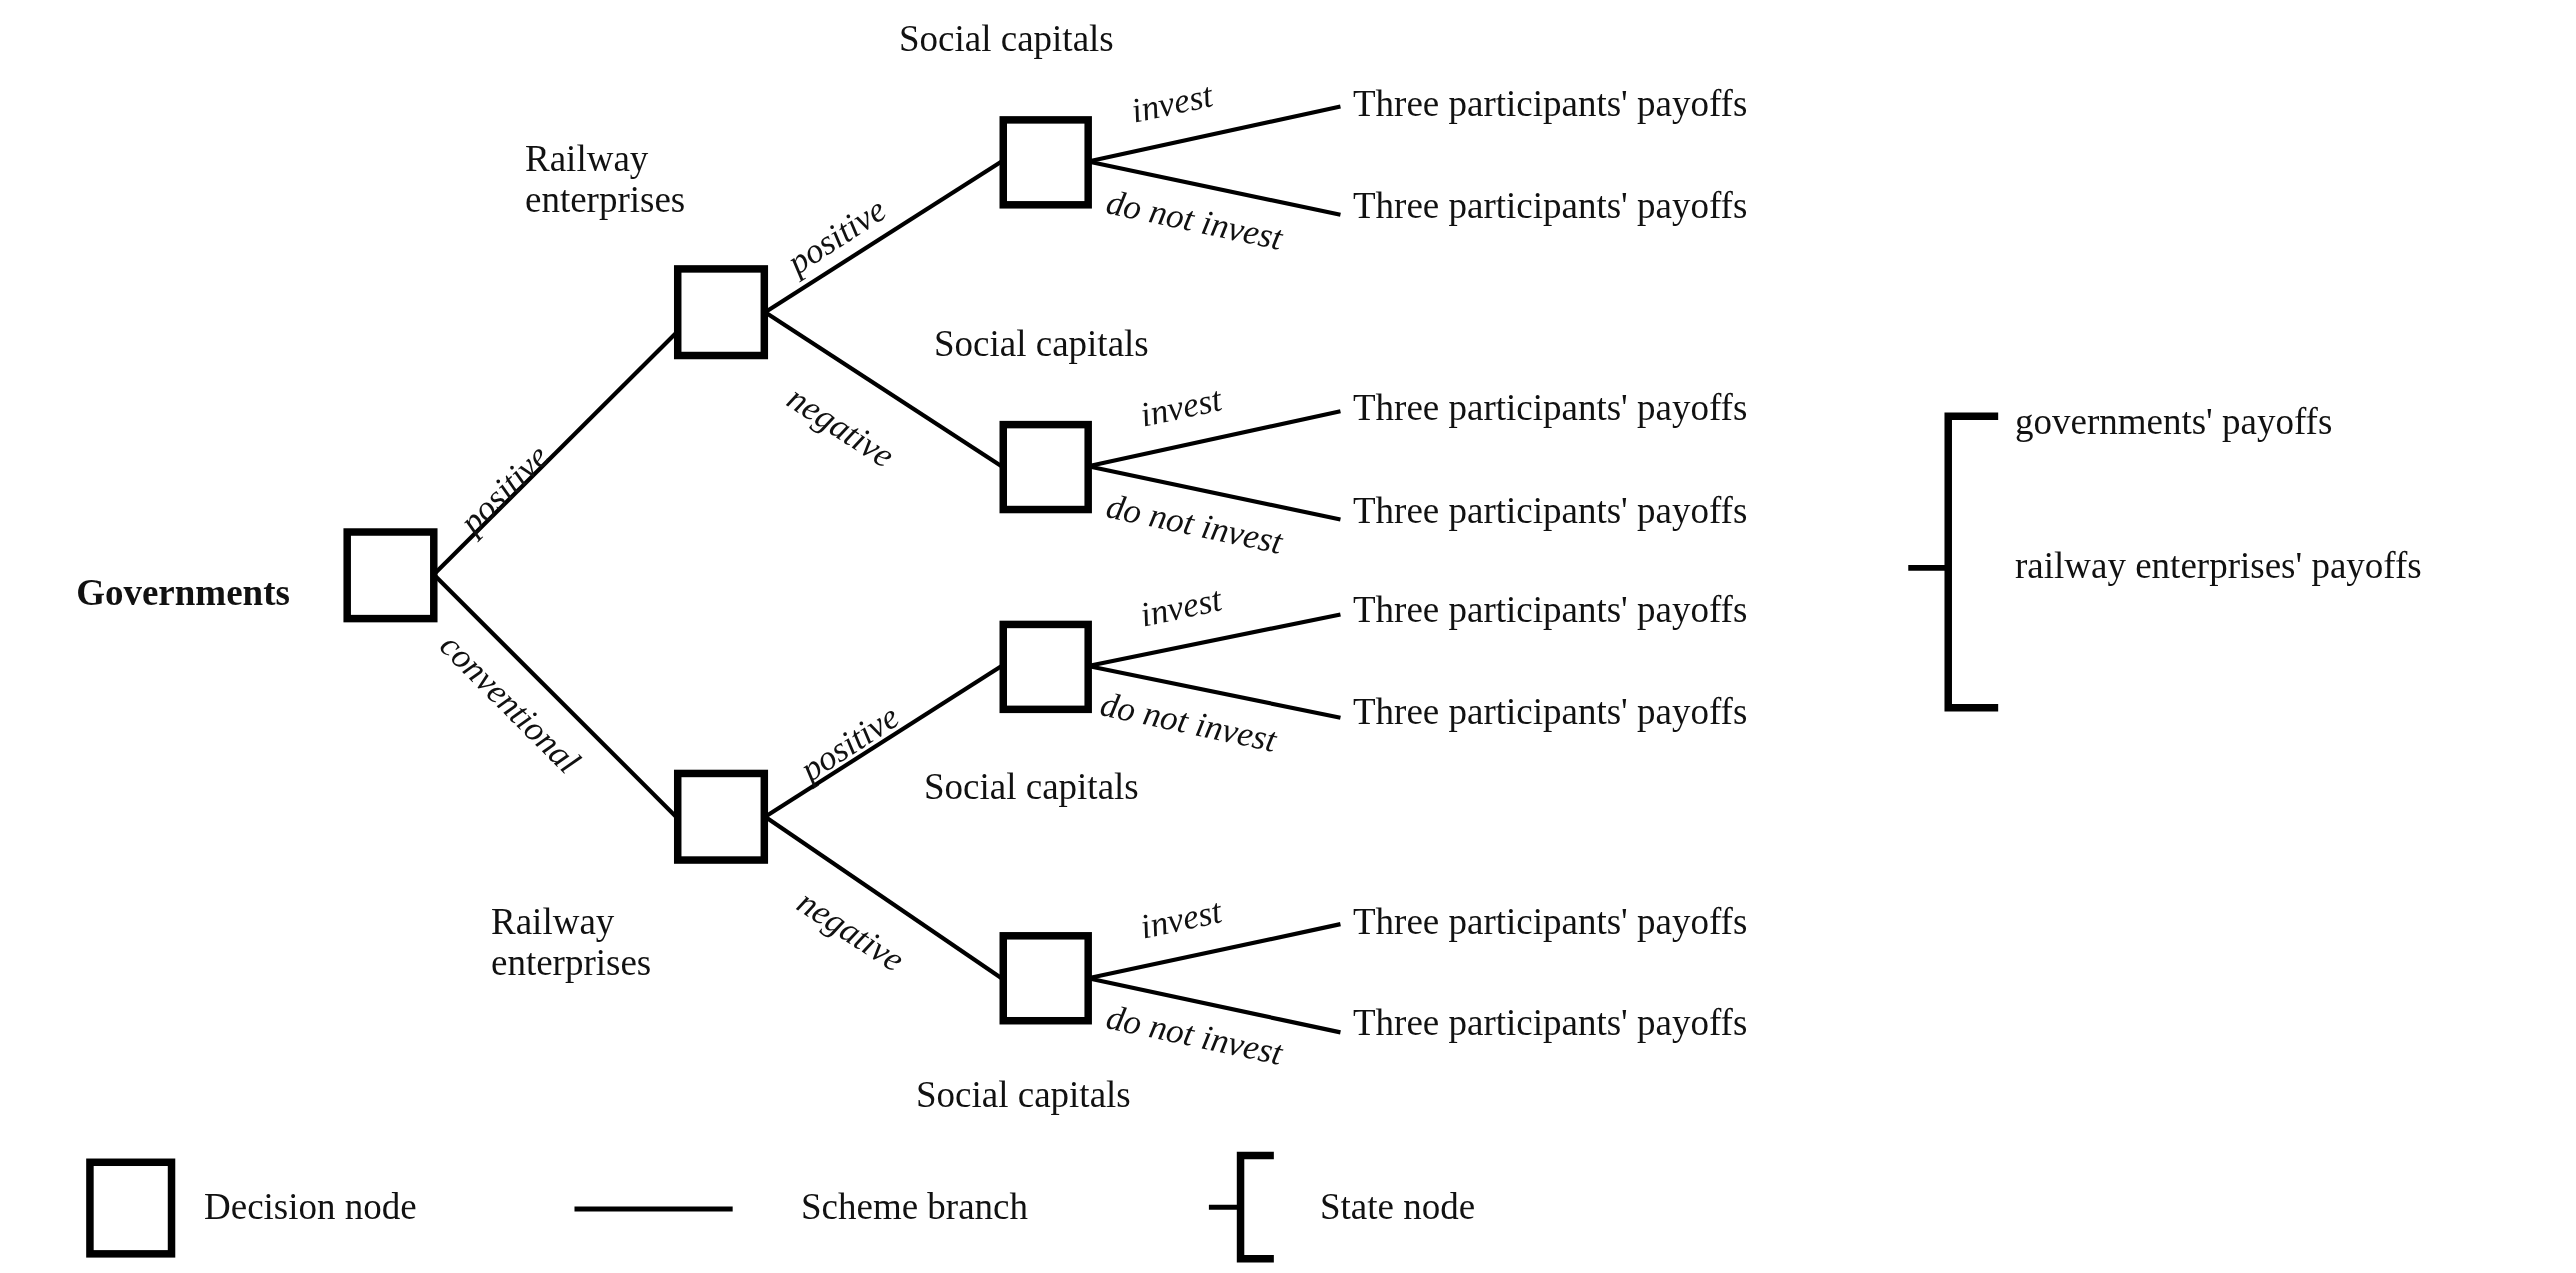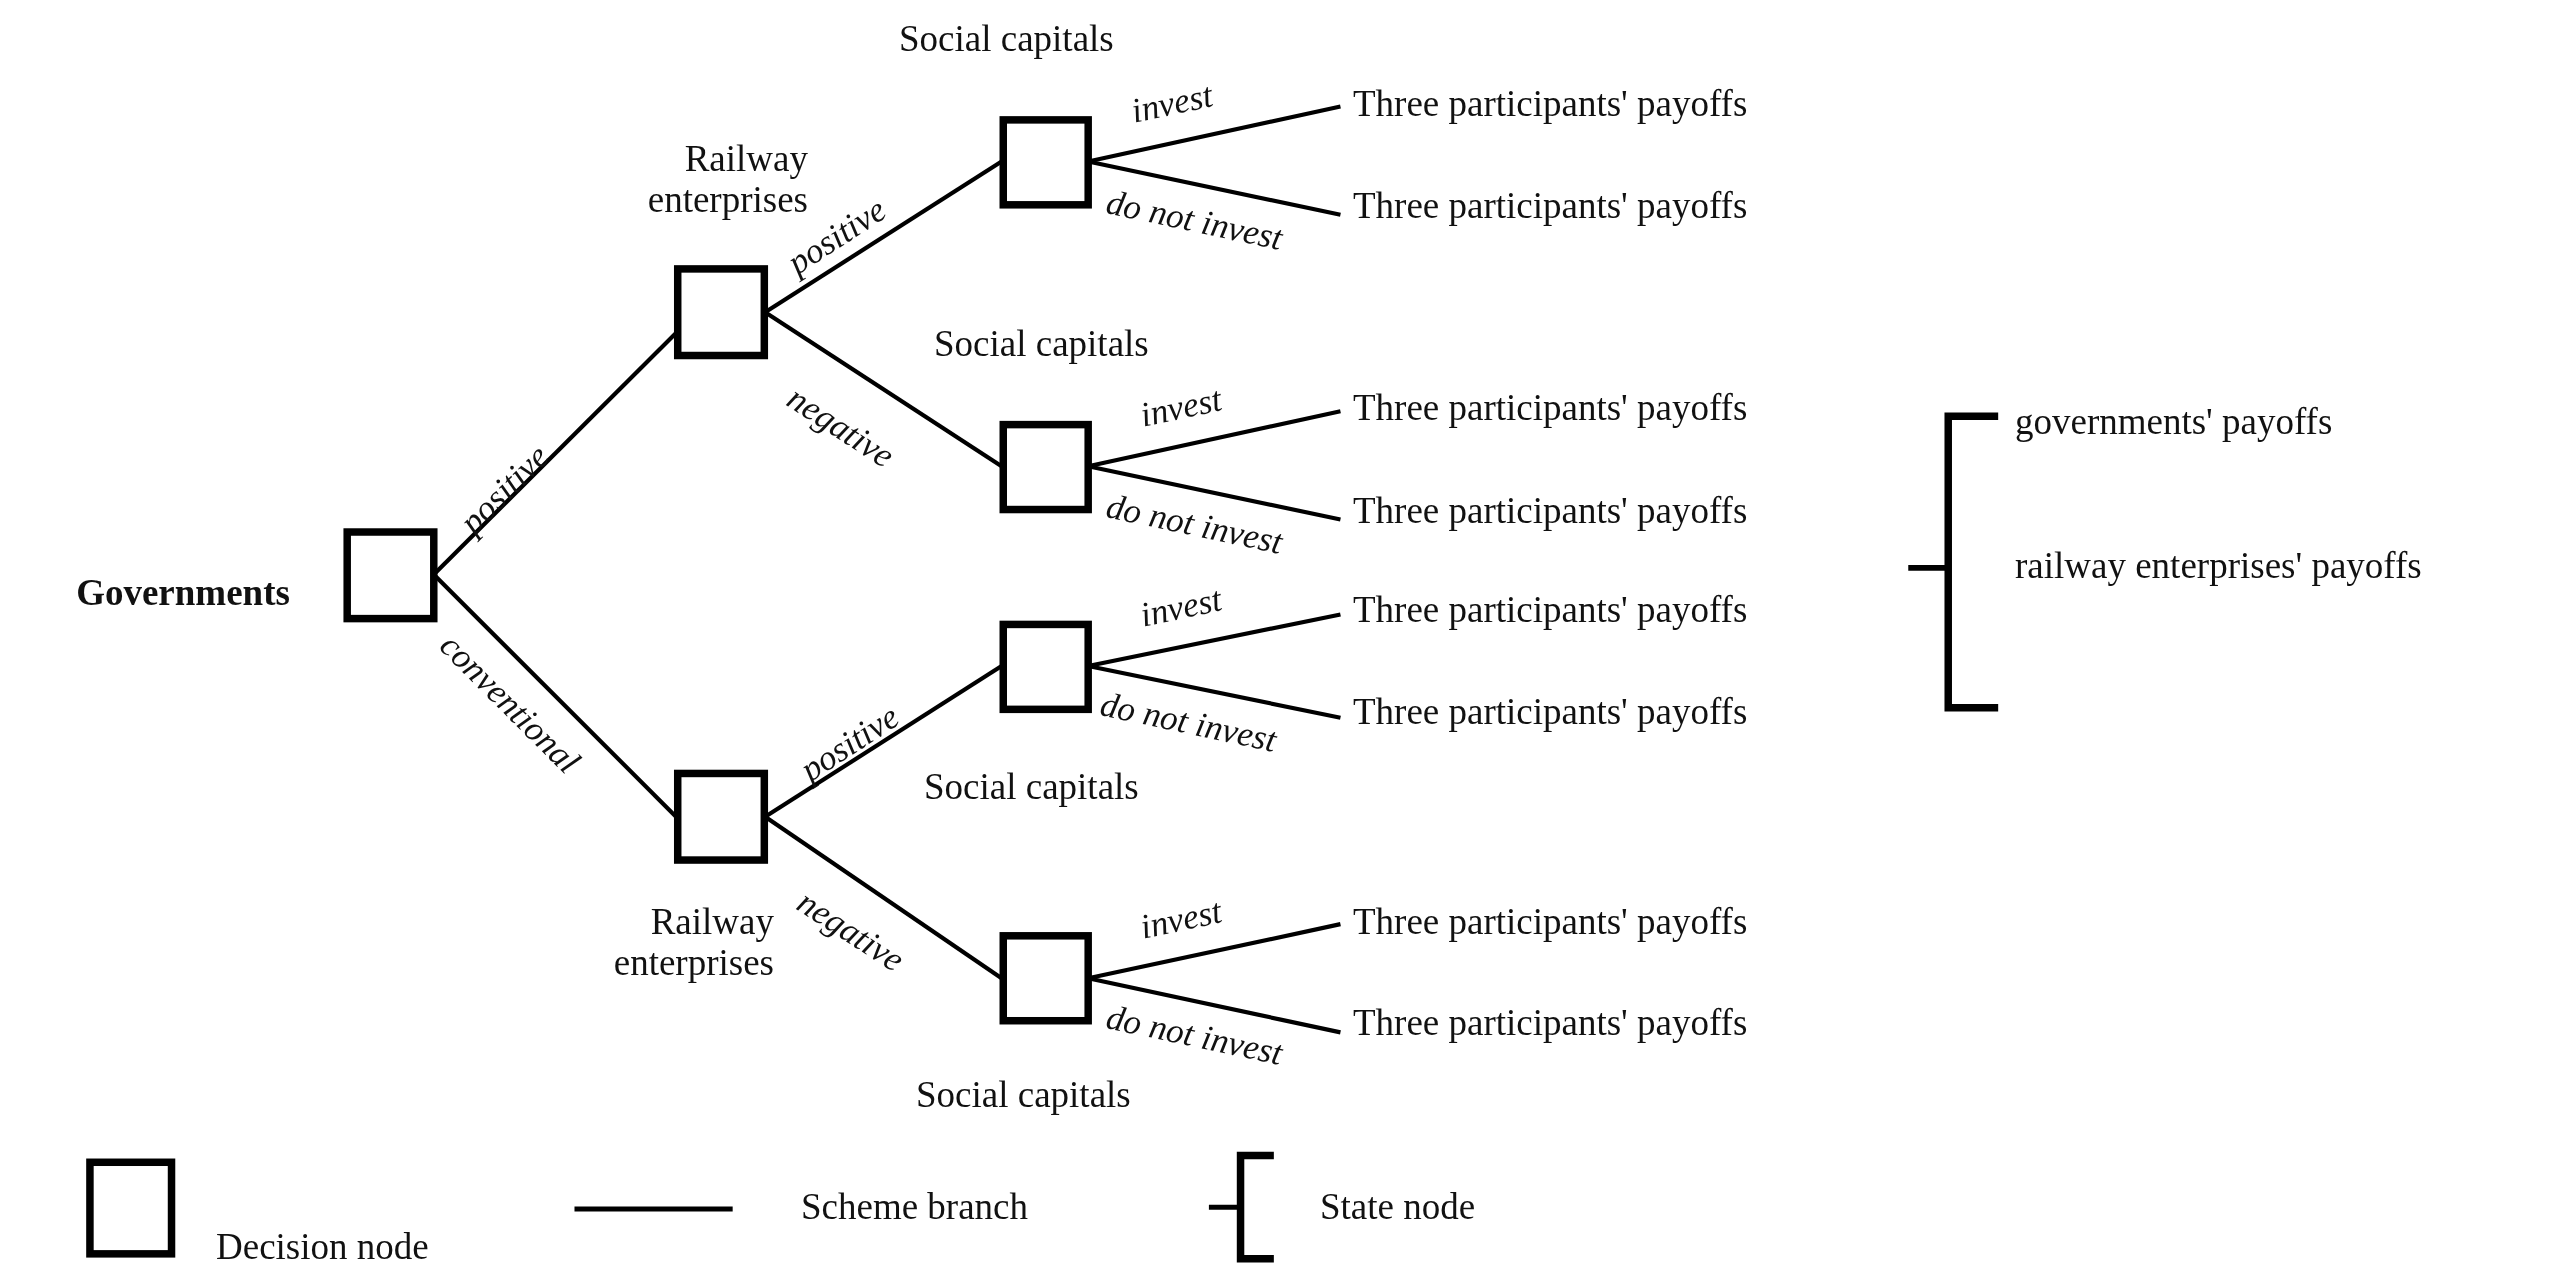--- a/index.html
+++ b/index.html
@@ -29,21 +29,21 @@
   .lbl {
     position: absolute;
     white-space: nowrap;
     font-family: "Liberation Serif", "DejaVu Serif", serif;
     color: #111111;
     line-height: 1.12;
   }
   
   .actor {
     font-size: 37px;
-    text-align: right;
+    text-align: left;
   }
   
   .payoff {
     font-size: 37px;
   }
   
   .branch {
     font-size: 35px;
     font-style: italic;
     transform-origin: left center;
@@ -156,18 +156,18 @@
 
   <div class="lbl payoff" style="left:1353px; top:589px;">Three participants' payoffs</div>
   <div class="lbl payoff" style="left:1353px; top:691px;">Three participants' payoffs</div>
 
   <div class="lbl payoff" style="left:1353px; top:901px;">Three participants' payoffs</div>
   <div class="lbl payoff" style="left:1353px; top:1002px;">Three participants' payoffs</div>
 
   <div class="lbl bracket-item" style="left:2015px; top:401px;">governments' payoffs</div>
   <div class="lbl bracket-item" style="left:2015px; top:545px;">railway enterprises' payoffs</div>
 
-  <div class="lbl legend-text" style="left:216px; top:1186px;margin-top:40px;">Decision node</div>
+  <div class="lbl legend-text" style="left:204px; top:1186px;">Decision node</div>
   <div class="lbl legend-text" style="left:773px; top:1186px;margin-left:28px;">Scheme branch</div>
   <div class="lbl legend-text" style="left:1320px; top:1186px;text-align:right;">State node</div>
 
 </div>
 
 
 </body></html>

